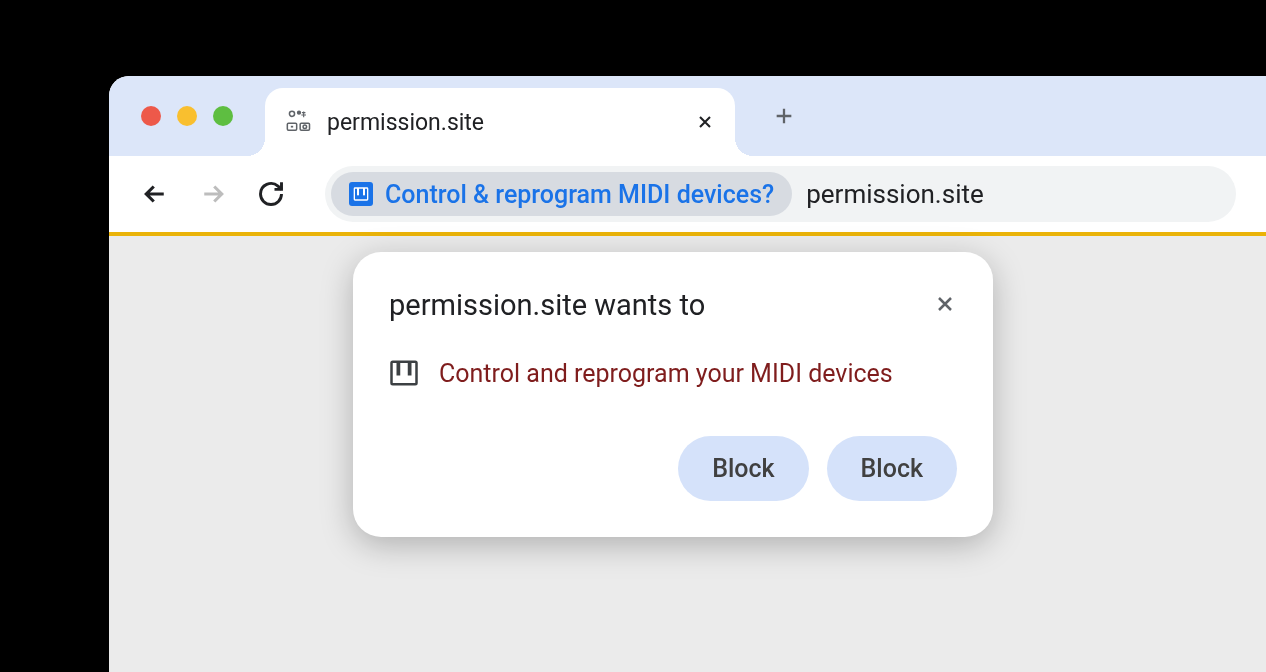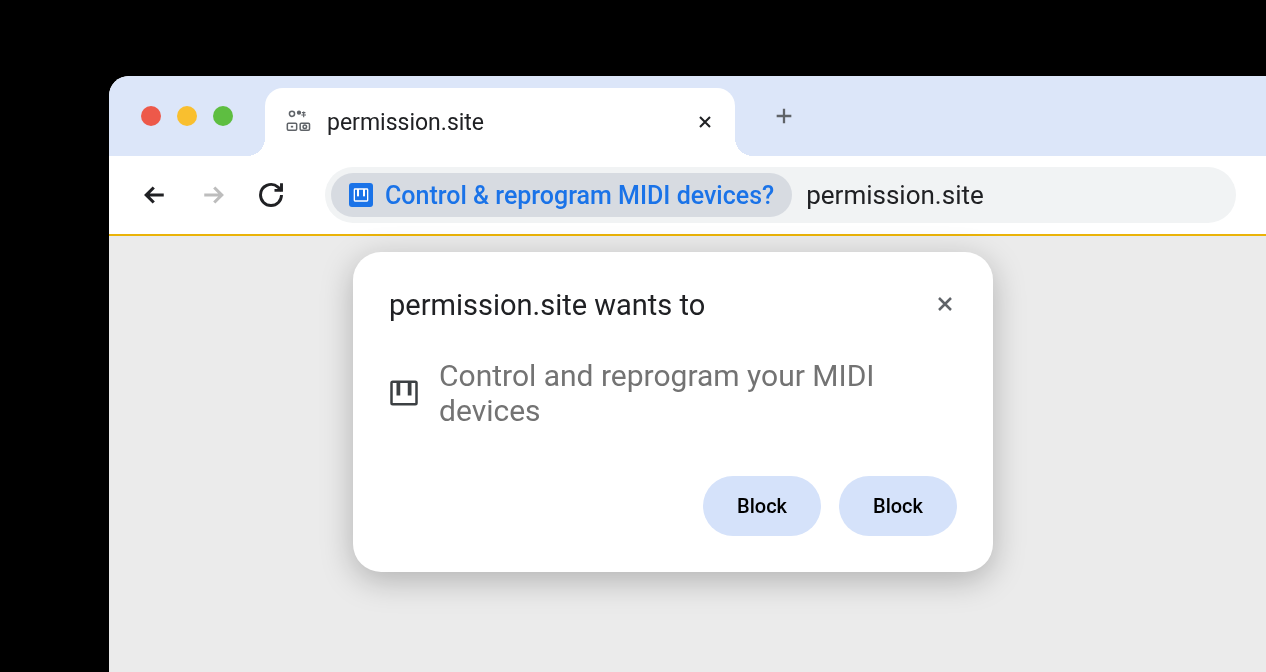--- a/index.html
+++ b/index.html
@@ -102,21 +102,21 @@
       color: #5f6368;
       cursor: pointer;
     }
     .toolbar {
       background: #fff;
       height: 80px;
       display: flex;
       align-items: center;
       padding: 0 30px;
       gap: 26px;
-      border-bottom: 2px solid #eab308;
+      border-bottom: 4px solid #eab308;
     }
     .nav-btn {
       width: 32px;
       height: 32px;
       color: #202124;
       cursor: pointer;
       display: flex;
       align-items: center;
       justify-content: center;
     }
@@ -207,35 +207,35 @@
       align-items: center;
       gap: 20px;
       margin-bottom: 48px;
     }
     .prompt-icon {
       width: 30px;
       height: 30px;
       flex-shrink: 0;
     }
     .prompt-description {
-      font-size: 30px;
-      color: #737373;
+      font-size: 25px;
+      color: #7f1d1d;
     }
     .prompt-actions {
       display: flex;
       justify-content: flex-end;
       gap: 18px;
     }
     .prompt-btn {
       background: #d5e2fa;
-      color: #000000;
+      color: #404040;
       border: none;
       border-radius: 34px;
       padding: 18px 34px;
-      font-size: 20px;
+      font-size: 25px;
       font-weight: 500;
       cursor: pointer;
       font-family: inherit;
     }
   </style>
 </head>
 <body>
 
 <div class="browser-window">
   <div class="tab-bar">

